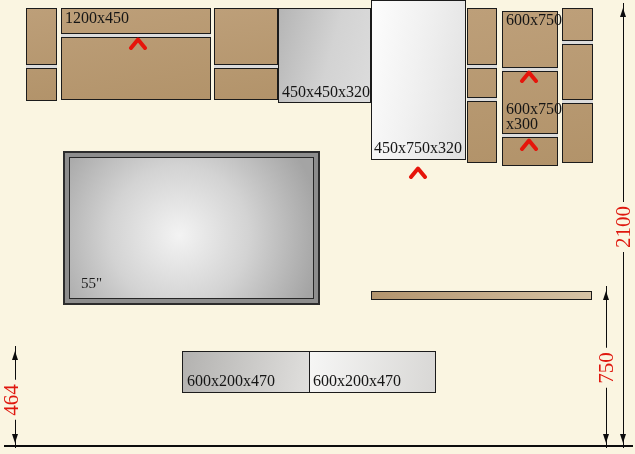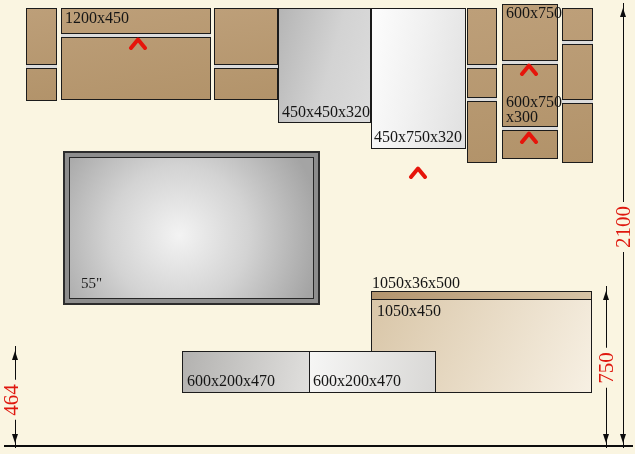--- a/index.html
+++ b/index.html
@@ -62,37 +62,37 @@
     <div class="band" style="top:24px"></div>
     <svg class="chev" style="left:66px;top:28px" viewBox="0 0 20 13">
       <polyline points="3,11 10,2.5 17,11" fill="none" stroke="#e6150b" stroke-width="4" stroke-linecap="round" stroke-linejoin="round"></polyline>
     </svg>
   </div>
 
   <div class="cab tan" style="left:214px;top:8px;width:64px;height:92px;">
     <div class="band" style="top:55px"></div>
   </div>
 
-  <div class="cab gray-cab" style="left:278px;top:8px;width:93px;height:115px;">
+  <div class="cab gray-cab" style="left:278px;top:8px;width:93px;height:95px;">
     <span class="lbl" style="left:3px;bottom:1px">450x450x320</span>
   </div>
 
-  <div class="cab white-cab" style="left:371px;top:8px;width:95px;height:141px;">
+  <div class="cab white-cab" style="left:371px;top:0;width:95px;height:160px;">
     <span class="lbl" style="left:2px;bottom:2px">450x750x320</span>
   </div>
   <svg class="chev" style="left:408px;top:166px" viewBox="0 0 20 13">
     <polyline points="3,11 10,2.5 17,11" fill="none" stroke="#e6150b" stroke-width="4" stroke-linecap="round" stroke-linejoin="round"></polyline>
   </svg>
 
   <div class="cab tan" style="left:467px;top:8px;width:30px;height:155px;">
     <div class="band" style="top:55px"></div>
     <div class="band" style="top:88px"></div>
   </div>
 
-  <div class="cab tan" style="left:502px;top:4px;width:56px;height:155px;">
+  <div class="cab tan" style="left:502px;top:11px;width:56px;height:155px;">
     <span class="lbl" style="left:3px;top:0">600x750</span>
     <div class="band" style="top:55px"></div>
     <svg class="chev" style="left:16px;top:58px" viewBox="0 0 20 13">
       <polyline points="3,11 10,2.5 17,11" fill="none" stroke="#e6150b" stroke-width="4" stroke-linecap="round" stroke-linejoin="round"></polyline>
     </svg>
     <span class="lbl" style="left:3px;top:89px">600x750</span>
     <span class="lbl" style="left:3px;top:104px">x300</span>
     <div class="band" style="top:121px"></div>
     <svg class="chev" style="left:16px;top:126px" viewBox="0 0 20 13">
       <polyline points="3,11 10,2.5 17,11" fill="none" stroke="#e6150b" stroke-width="4" stroke-linecap="round" stroke-linejoin="round"></polyline>
@@ -112,26 +112,22 @@
 
 
   <div class="q-box">
     <span class="lbl" style="left:4px;bottom:2px">600x200x470</span>
   </div>
 
   <div class="r-box">
     <span class="lbl" style="left:3px;bottom:2px">600x200x470</span>
   </div>
 
-  <span class="lbl" style="left:372px;top:275px;z-index:4">1050x36x500</span>
   <div class="s-strip"></div>
 
-  <div class="t-box">
-    <span class="lbl" style="left:5px;top:3px">1050x450</span>
-  </div>
 
   <div class="dim-v" style="left:8px;top:346px;height:102px;">
     <div class="dline"></div>
     <div class="arr-up"></div>
     <div class="arr-dn"></div>
     <span class="dtext" style="top:54px;left:calc(50% - 4px)">464</span>
   </div>
 
   <div class="dim-v" style="left:599px;top:286px;height:162px;">
     <div class="dline"></div>

